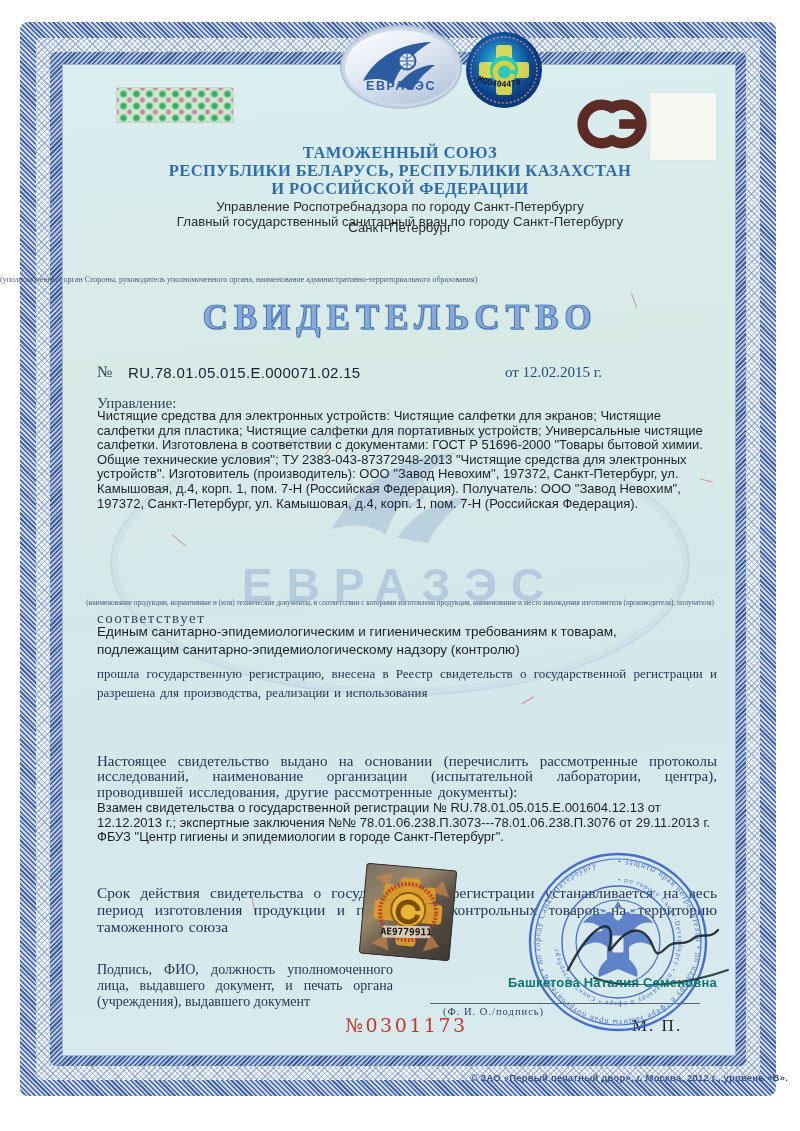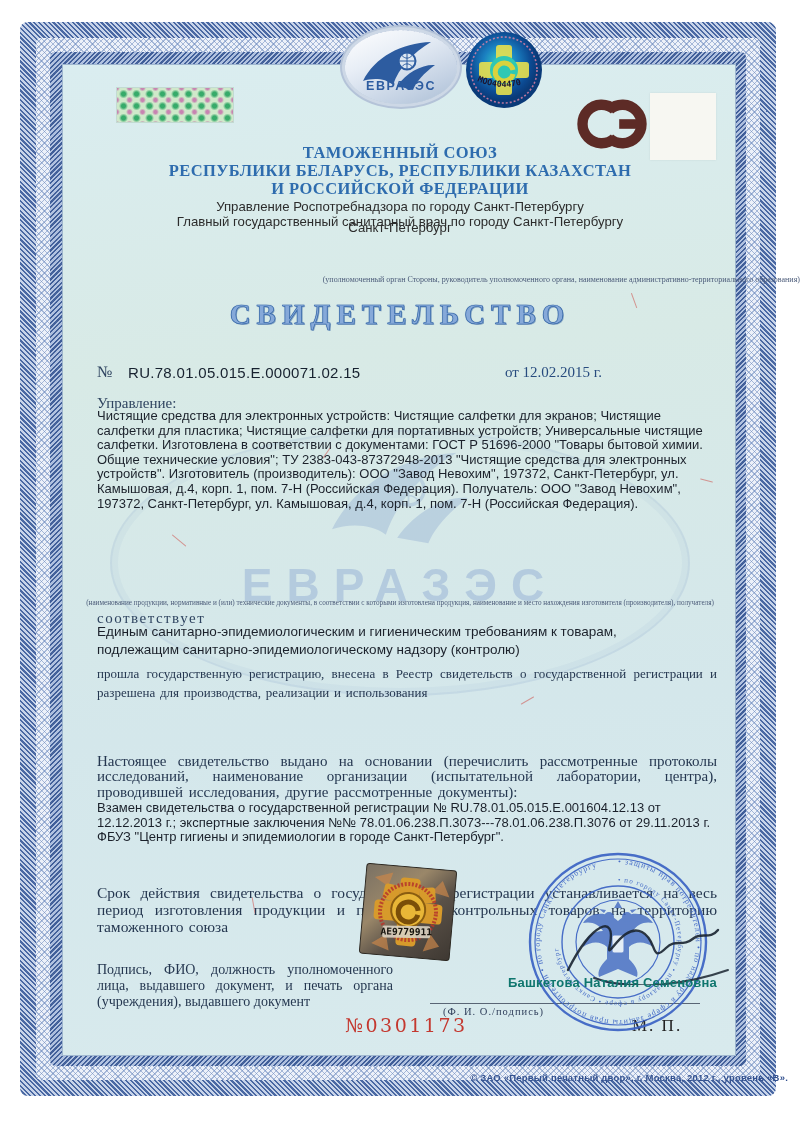--- a/index.html
+++ b/index.html
@@ -37,24 +37,24 @@
       background:linear-gradient(155deg,#ffffff 0%,#e8eef6 35%,#c3d1e3 75%,#aabdd4 100%);
       box-shadow:0 0 0 3px #cdd8e6, 0 0 0 5px #b4c3d8, 0 1px 3px rgba(40,60,100,.35);}
   .emblem-text{width:100%;text-align:center;top:49px;left:0;
       font-family:"Liberation Sans",sans-serif;font-weight:bold;font-size:12.5px;
       letter-spacing:1.5px;color:#2d5ca0;}
   .holo-top{left:465px;top:31px;width:78px;height:78px;}
 
   
   .h-blue{width:100%;text-align:center;color:#2e6cae;font-weight:bold;font-size:16.5px;letter-spacing:.4px;}
   .h-sub{width:100%;text-align:center;color:#2c2c2c;font-family:"Liberation Sans",sans-serif;font-size:13.2px;}
-  .caption{color:#4a5a78;font-size:8px;width:100%;text-align:right;white-space:nowrap;}
+  .caption{color:#4a5a78;font-size:8px;width:100%;text-align:left;white-space:nowrap;}
   .caption2{color:#4a5a78;font-size:7.2px;left:80px;width:640px;text-align:center;white-space:nowrap;}
 
-  .title-main{width:100%;text-align:center;color:#86a9d9;font-weight:bold;font-size:29px;letter-spacing:6px;
+  .title-main{width:100%;text-align:center;color:#86a9d9;font-weight:bold;font-size:35px;letter-spacing:6px;
       -webkit-text-stroke:.7px #3a6bab;text-shadow:0 0 1px #34619f,1px 1px 0 rgba(52,97,159,.45);}
   .title-sub{width:100%;text-align:center;color:#2f4f82;font-weight:bold;font-size:18.5px;letter-spacing:1px;}
 
   .no-sign{left:97px;top:363px;font-size:16px;color:#2f4460;}
   .no-number{left:128px;top:364px;font-family:"Liberation Sans",sans-serif;font-size:15px;color:#16212f;letter-spacing:.3px;}
   .no-date{left:505px;top:364px;font-size:15px;color:#274b7e;}
 
   .serif-block{color:#253750;font-size:13px;line-height:19px;text-align:justify;word-spacing:1.5px;}
   .serif-block-sm{color:#253750;font-size:14px;line-height:16px;text-align:justify;}
   .sans-block{font-family:"Liberation Sans",sans-serif;color:#1b212b;font-size:13px;line-height:14.6px;}

